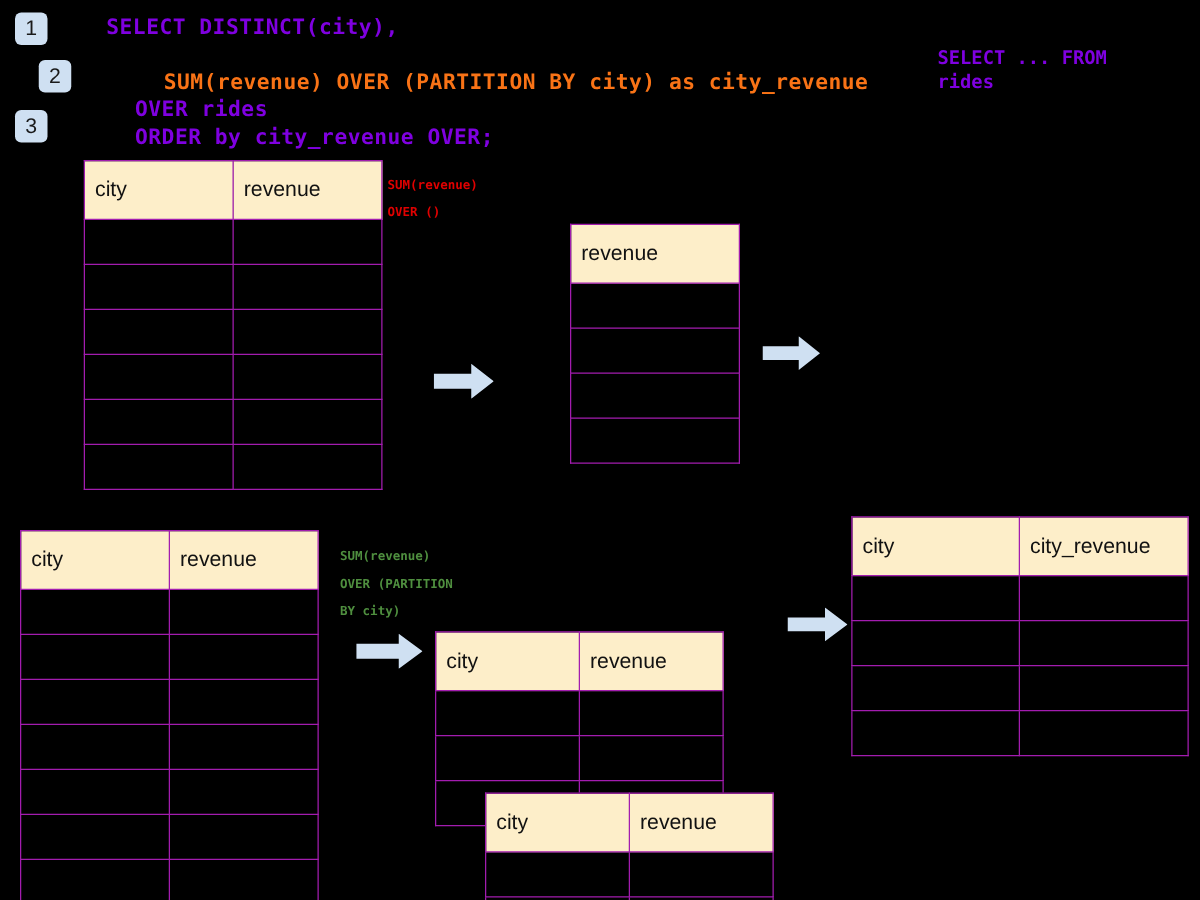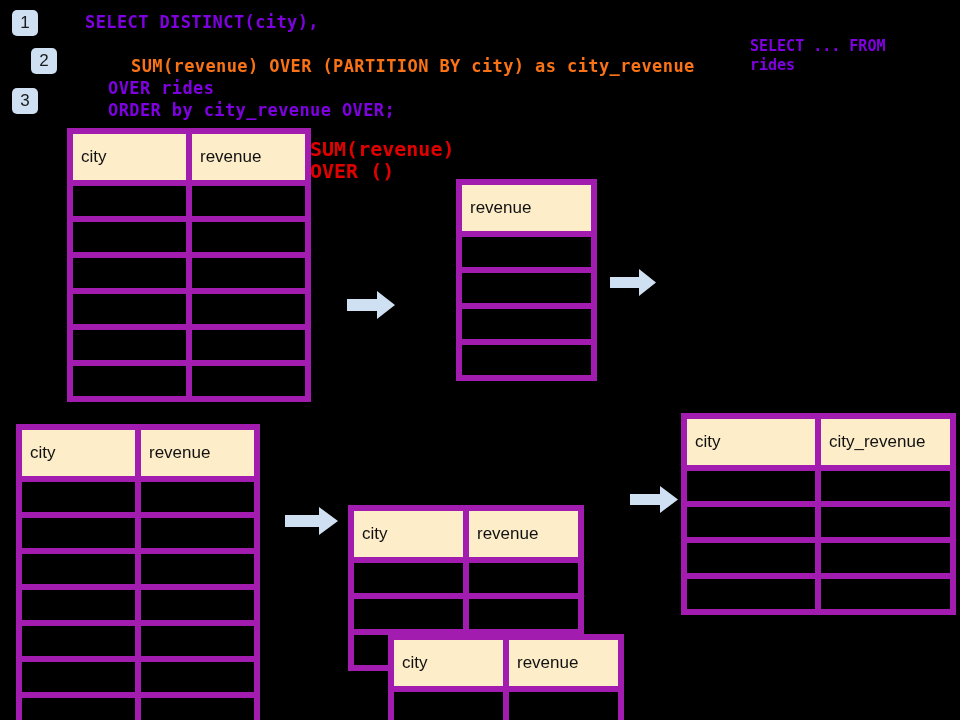--- a/index.html
+++ b/index.html
@@ -49,38 +49,38 @@
     font-weight: bold;
     color: #7f00e0;
     line-height: 19px;
     white-space: pre;
   }
 
   
   .annot {
     position: absolute;
     font-family: "DejaVu Sans Mono", monospace;
-    font-size: 20px;
+    font-size: 10px;
     font-weight: bold;
     line-height: 22px;
     white-space: pre;
   }
   .annot.red   { color: #e00000; }
   .annot.green { color: #4f8f3f; }
 
   
   .tbl {
     position: absolute;
     border-collapse: collapse;
     table-layout: fixed;
     background: #000000;
     border: 1px solid #b9b9b9;
   }
   .tbl th, .tbl td {
-    border: 6px solid #a21caf;
+    border: 1px solid #a21caf;
     padding: 13px;
     margin: 0;
   }
   .tbl th {
     background: #fdeec9;
     color: #111111;
     font-family: "Liberation Sans", sans-serif;
     font-size: 17px;
     font-weight: normal;
     text-align: left;
@@ -109,20 +109,23 @@
   <div class="code c-green" style="left:131px; top:56px;">SUM(revenue) OVER (PARTITION BY city) as city_revenue</div>
   <div class="code c-purple" style="left:108px; top:78px;">OVER rides</div>
   <div class="code c-purple" style="left:108px; top:100px;">ORDER by city_revenue OVER;</div>
 
   <div class="sidenote" style="left:750px; top:37px;"><span>SELECT ... FROM</span>
 <span>rides</span></div>
 
   <div class="annot red" style="left:310px; top:138px;"><span>SUM(revenue)</span>
 <span>OVER ()</span></div>
 
+  <div class="annot green" style="left:272px; top:435px;"><span>SUM(revenue)</span>
+<span>OVER (PARTITION</span>
+<span>BY city)</span></div>
 
   <table class="tbl" id="tbl-source-top" style="left:67px; top:128px; width:238px;">
     <colgroup>
         <col style="width:119px">
         <col style="width:119px">
       </colgroup>
     <thead>
       <tr>
         <th>city</th>
         <th>revenue</th>

